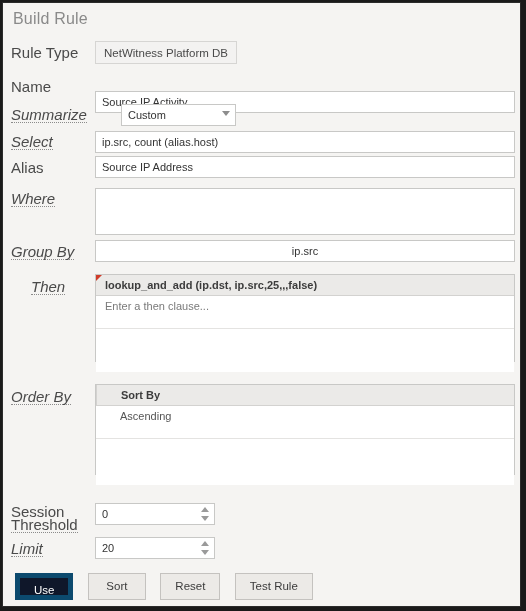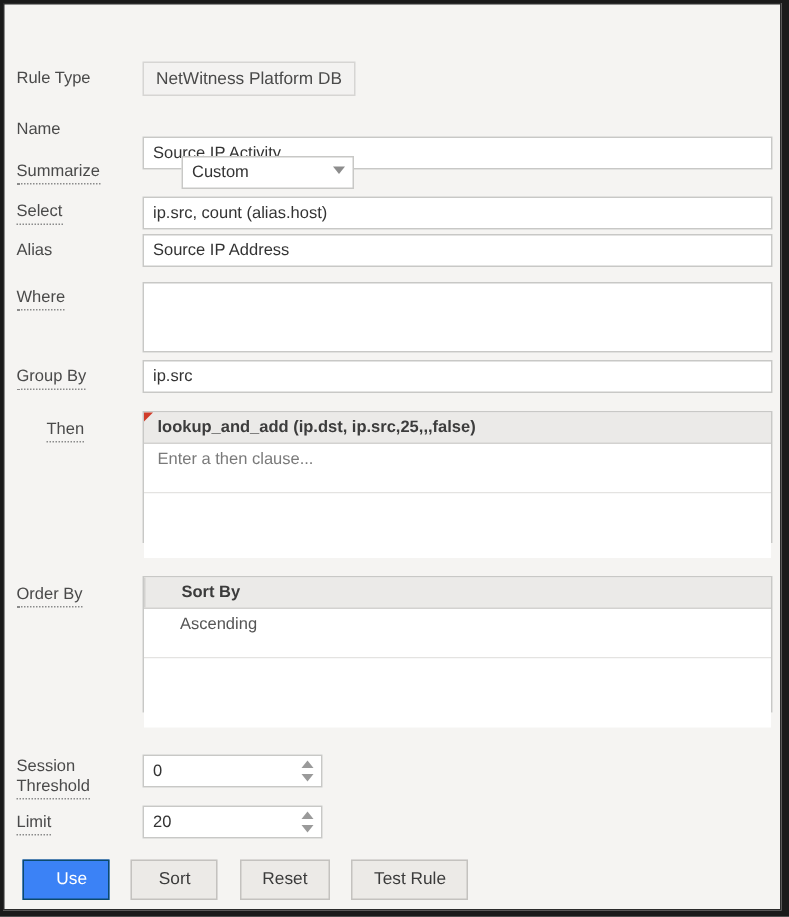--- a/index.html
+++ b/index.html
@@ -37,29 +37,30 @@
 
   
   .row {
     position: absolute;
     left: 0;
     width: 519px;
   }
   .lbl {
     position: absolute;
     left: 8px;
-    font-size: 11px;
+    font-size: 15px;
     color: #4a4a4a;
     line-height: 13px;
     white-space: pre-line;
   }
   .lbl.hint {
     border-bottom: 1px dotted #8b8b8b;
     display: inline-block;
     padding-bottom: 1px;
+    font-style: italic;
   }
   .lbl.hint2 > span {
     border-bottom: 1px dotted #8b8b8b;
     display: inline-block;
     padding-bottom: 1px;
   }
 
   .fld {
     position: absolute;
     left: 92px;
@@ -204,32 +205,33 @@
     text-align: center;
     font-family: "Liberation Sans", sans-serif;
     font-size: 11.5px;
     color: #3b3b3b;
     background: #eceae7;
     border: 1px solid #c4c2bf;
     cursor: pointer;
     vertical-align: top;
   }
   .btn.primary {
-    background: #3b82f6;
-    border: 1px solid #0c4a6e;
+    background: #0f172a;
+    border: 5px solid #0c4a6e;
     color: #ffffff;
     min-width: 58px;
     text-align: right;
   }
 </style>
 </head>
 <body>
 
 <div id="page">
 
+  <div class="title">Build Rule</div>
 
   <div class="row" style="top:38px;">
     <div class="lbl" style="top:5px;">Rule Type</div>
     <div class="readonly-box">NetWitness Platform DB</div>
   </div>
 
   <div class="row" style="top:72px;">
     <div class="lbl" style="top:5px;">Name</div>
     <input class="fld wide h22" style="top: 0px; margin-top: 16px;" type="text" value="Source IP Activity">
   </div>
@@ -254,21 +256,21 @@
     <input class="fld wide h22" style="top: 0px;" type="text" value="Source IP Address">
   </div>
 
   <div class="row" style="top:185px;">
     <div class="lbl hint" style="top:4px;">Where</div>
     <textarea class="fld wide" style="top: 0px; height: 47px;" placeholder=""></textarea>
   </div>
 
   <div class="row" style="top:237px;">
     <div class="lbl hint" style="top:5px;">Group By</div>
-    <input class="fld wide h22" style="top: 0px;" type="text" value="ip.src">
+    <input class="fld wide h22" style="top: 0px; text-align: center;" type="text" value="ip.src">
   </div>
 
   <div class="row" style="top:271px;">
     <div class="lbl hint" style="top:6px;margin-left:20px;">Then</div>
     <div class="panel" style="top:0px;height:88px;">
       <div class="panel-head">
         <span class="flag"></span>
         <span>lookup_and_add (ip.dst, ip.src,25,,,false)</span>
       </div>
       <div class="panel-row placeholder">

